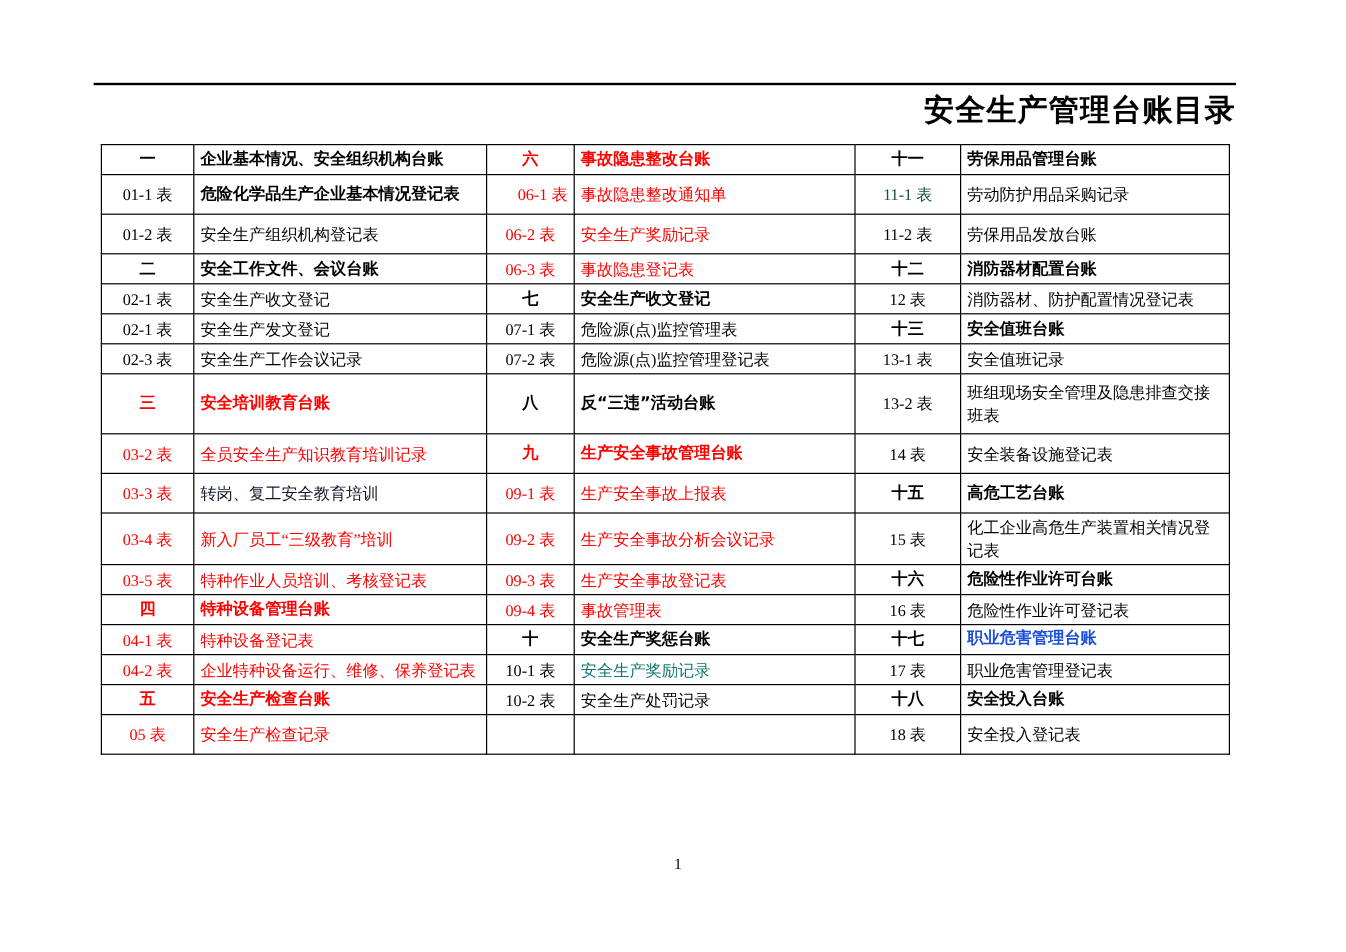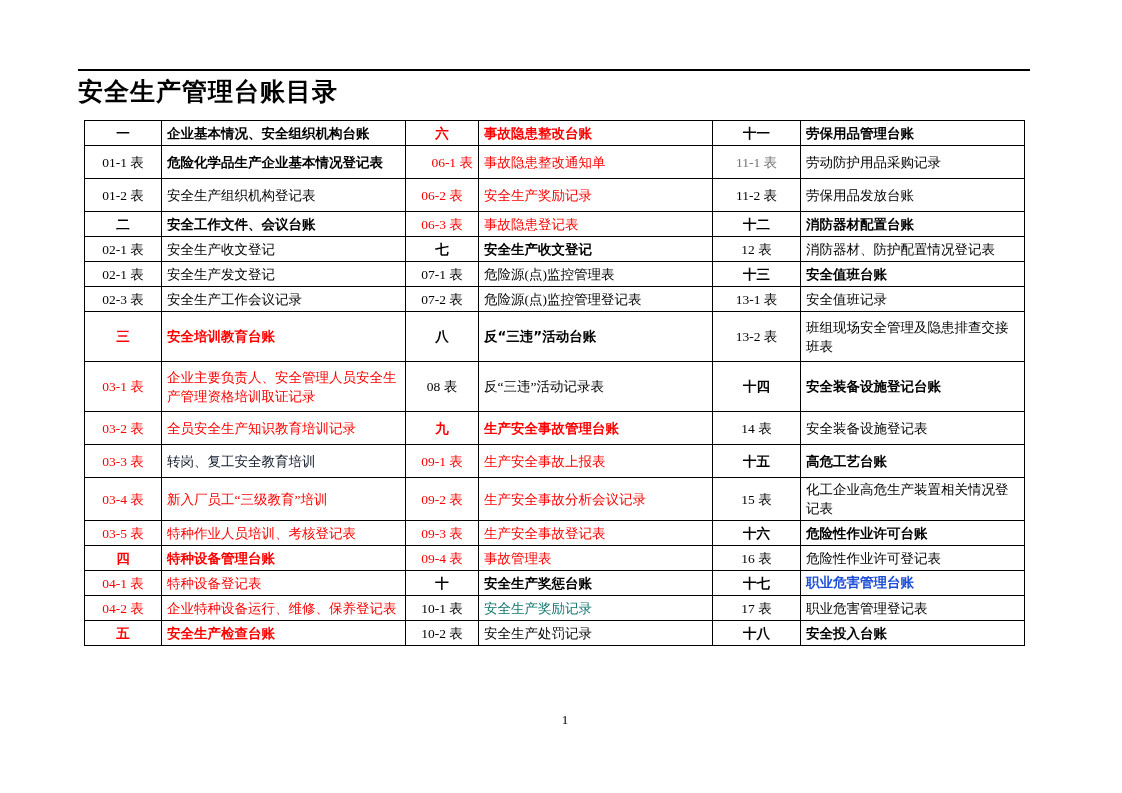--- a/index.html
+++ b/index.html
@@ -27,21 +27,21 @@
     top: 69px;
     width: 952px;
     height: 0;
     border-top: 2px solid #000;
   }
   .doc-title {
     position: absolute;
     left: 78px;
     top: 76px;
     width: 952px;
-    text-align: left;
+    text-align: right;
     font-family: "DejaVu Sans", "Liberation Sans", sans-serif;
     font-size: 25px;
     font-weight: bold;
     letter-spacing: 1px;
     color: #000;
     line-height: 32px;
   }
   .ledger-table {
     position: absolute;
     left: 84px;
@@ -137,21 +137,21 @@
           <td class="num sect" style="color: rgb(255, 0, 0);">六</td>
           <td class="kind sect" style="color: rgb(255, 0, 0);">事故隐患整改台账</td>
           <td class="num sect" style="color: rgb(0, 0, 0);">十一</td>
           <td class="kind sect" style="color: rgb(0, 0, 0);">劳保用品管理台账</td>
         </tr>
         <tr class="h-md">
           <td class="num" style="color: rgb(0, 0, 0);">01-1 表</td>
           <td class="kind bold-item" style="color: rgb(0, 0, 0);">危险化学品生产企业基本情况登记表</td>
           <td class="num" style="color: rgb(255, 0, 0); text-align: right;">06-1 表</td>
           <td class="kind" style="color: rgb(255, 0, 0);">事故隐患整改通知单</td>
-          <td class="num" style="color: #737373;">11-1 表</td>
+          <td class="num" style="color: #14532d;">11-1 表</td>
           <td class="kind" style="color: rgb(0, 0, 0);">劳动防护用品采购记录</td>
         </tr>
         <tr class="h-md">
           <td class="num" style="color: rgb(0, 0, 0);">01-2 表</td>
           <td class="kind" style="color: rgb(0, 0, 0);">安全生产组织机构登记表</td>
           <td class="num" style="color: rgb(255, 0, 0);">06-2 表</td>
           <td class="kind" style="color: rgb(255, 0, 0);">安全生产奖励记录</td>
           <td class="num" style="color: rgb(0, 0, 0);">11-2 表</td>
           <td class="kind" style="color: rgb(0, 0, 0);">劳保用品发放台账</td>
         </tr>
@@ -188,28 +188,20 @@
           <td class="kind" style="color: rgb(0, 0, 0);">安全值班记录</td>
         </tr>
         <tr class="h-xl">
           <td class="num sect" style="color: rgb(255, 0, 0);">三</td>
           <td class="kind sect" style="color: rgb(255, 0, 0);">安全培训教育台账</td>
           <td class="num sect" style="color: rgb(0, 0, 0);">八</td>
           <td class="kind sect" style="color: rgb(0, 0, 0);">反“三违”活动台账</td>
           <td class="num" style="color: rgb(0, 0, 0);">13-2 表</td>
           <td class="kind" style="color: rgb(0, 0, 0);">班组现场安全管理及隐患排查交接班表</td>
         </tr>
-        <tr class="h-xl">
-          <td class="num" style="color: rgb(255, 0, 0);">03-1 表</td>
-          <td class="kind" style="color: rgb(255, 0, 0);">企业主要负责人、安全管理人员安全生产管理资格培训取证记录</td>
-          <td class="num" style="color: rgb(0, 0, 0);">08 表</td>
-          <td class="kind" style="color: rgb(0, 0, 0);">反“三违”活动记录表</td>
-          <td class="num sect" style="color: rgb(0, 0, 0);">十四</td>
-          <td class="kind sect" style="color: rgb(0, 0, 0);">安全装备设施登记台账</td>
-        </tr>
         <tr class="h-md">
           <td class="num" style="color: rgb(255, 0, 0);">03-2 表</td>
           <td class="kind" style="color: rgb(255, 0, 0);">全员安全生产知识教育培训记录</td>
           <td class="num sect" style="color: rgb(255, 0, 0);">九</td>
           <td class="kind sect" style="color: rgb(255, 0, 0);">生产安全事故管理台账</td>
           <td class="num" style="color: rgb(0, 0, 0);">14 表</td>
           <td class="kind" style="color: rgb(0, 0, 0);">安全装备设施登记表</td>
         </tr>
         <tr class="h-md">
           <td class="num" style="color: rgb(255, 0, 0);">03-3 表</td>
@@ -260,20 +252,28 @@
           <td class="kind" style="color: rgb(0, 0, 0);">职业危害管理登记表</td>
         </tr>
         <tr class="h-sm">
           <td class="num sect" style="color: rgb(255, 0, 0);">五</td>
           <td class="kind sect" style="color: rgb(255, 0, 0);">安全生产检查台账</td>
           <td class="num" style="color: rgb(0, 0, 0);">10-2 表</td>
           <td class="kind" style="color: rgb(0, 0, 0);">安全生产处罚记录</td>
           <td class="num sect" style="color: rgb(0, 0, 0);">十八</td>
           <td class="kind sect" style="color: rgb(0, 0, 0);">安全投入台账</td>
         </tr>
+        <tr class="h-md">
+          <td class="num" style="color: rgb(255, 0, 0);">05 表</td>
+          <td class="kind" style="color: rgb(255, 0, 0);">安全生产检查记录</td>
+          <td class="num" style="color: rgb(0, 0, 0);"></td>
+          <td class="kind" style="color: rgb(0, 0, 0);"></td>
+          <td class="num" style="color: rgb(0, 0, 0);">18 表</td>
+          <td class="kind" style="color: rgb(0, 0, 0);">安全投入登记表</td>
+        </tr>
       </tbody>
   </table>
 
   <div class="page-number">
     <span class="pn-inner">1</span>
   </div>
 
 </div>
 
 </body></html>

